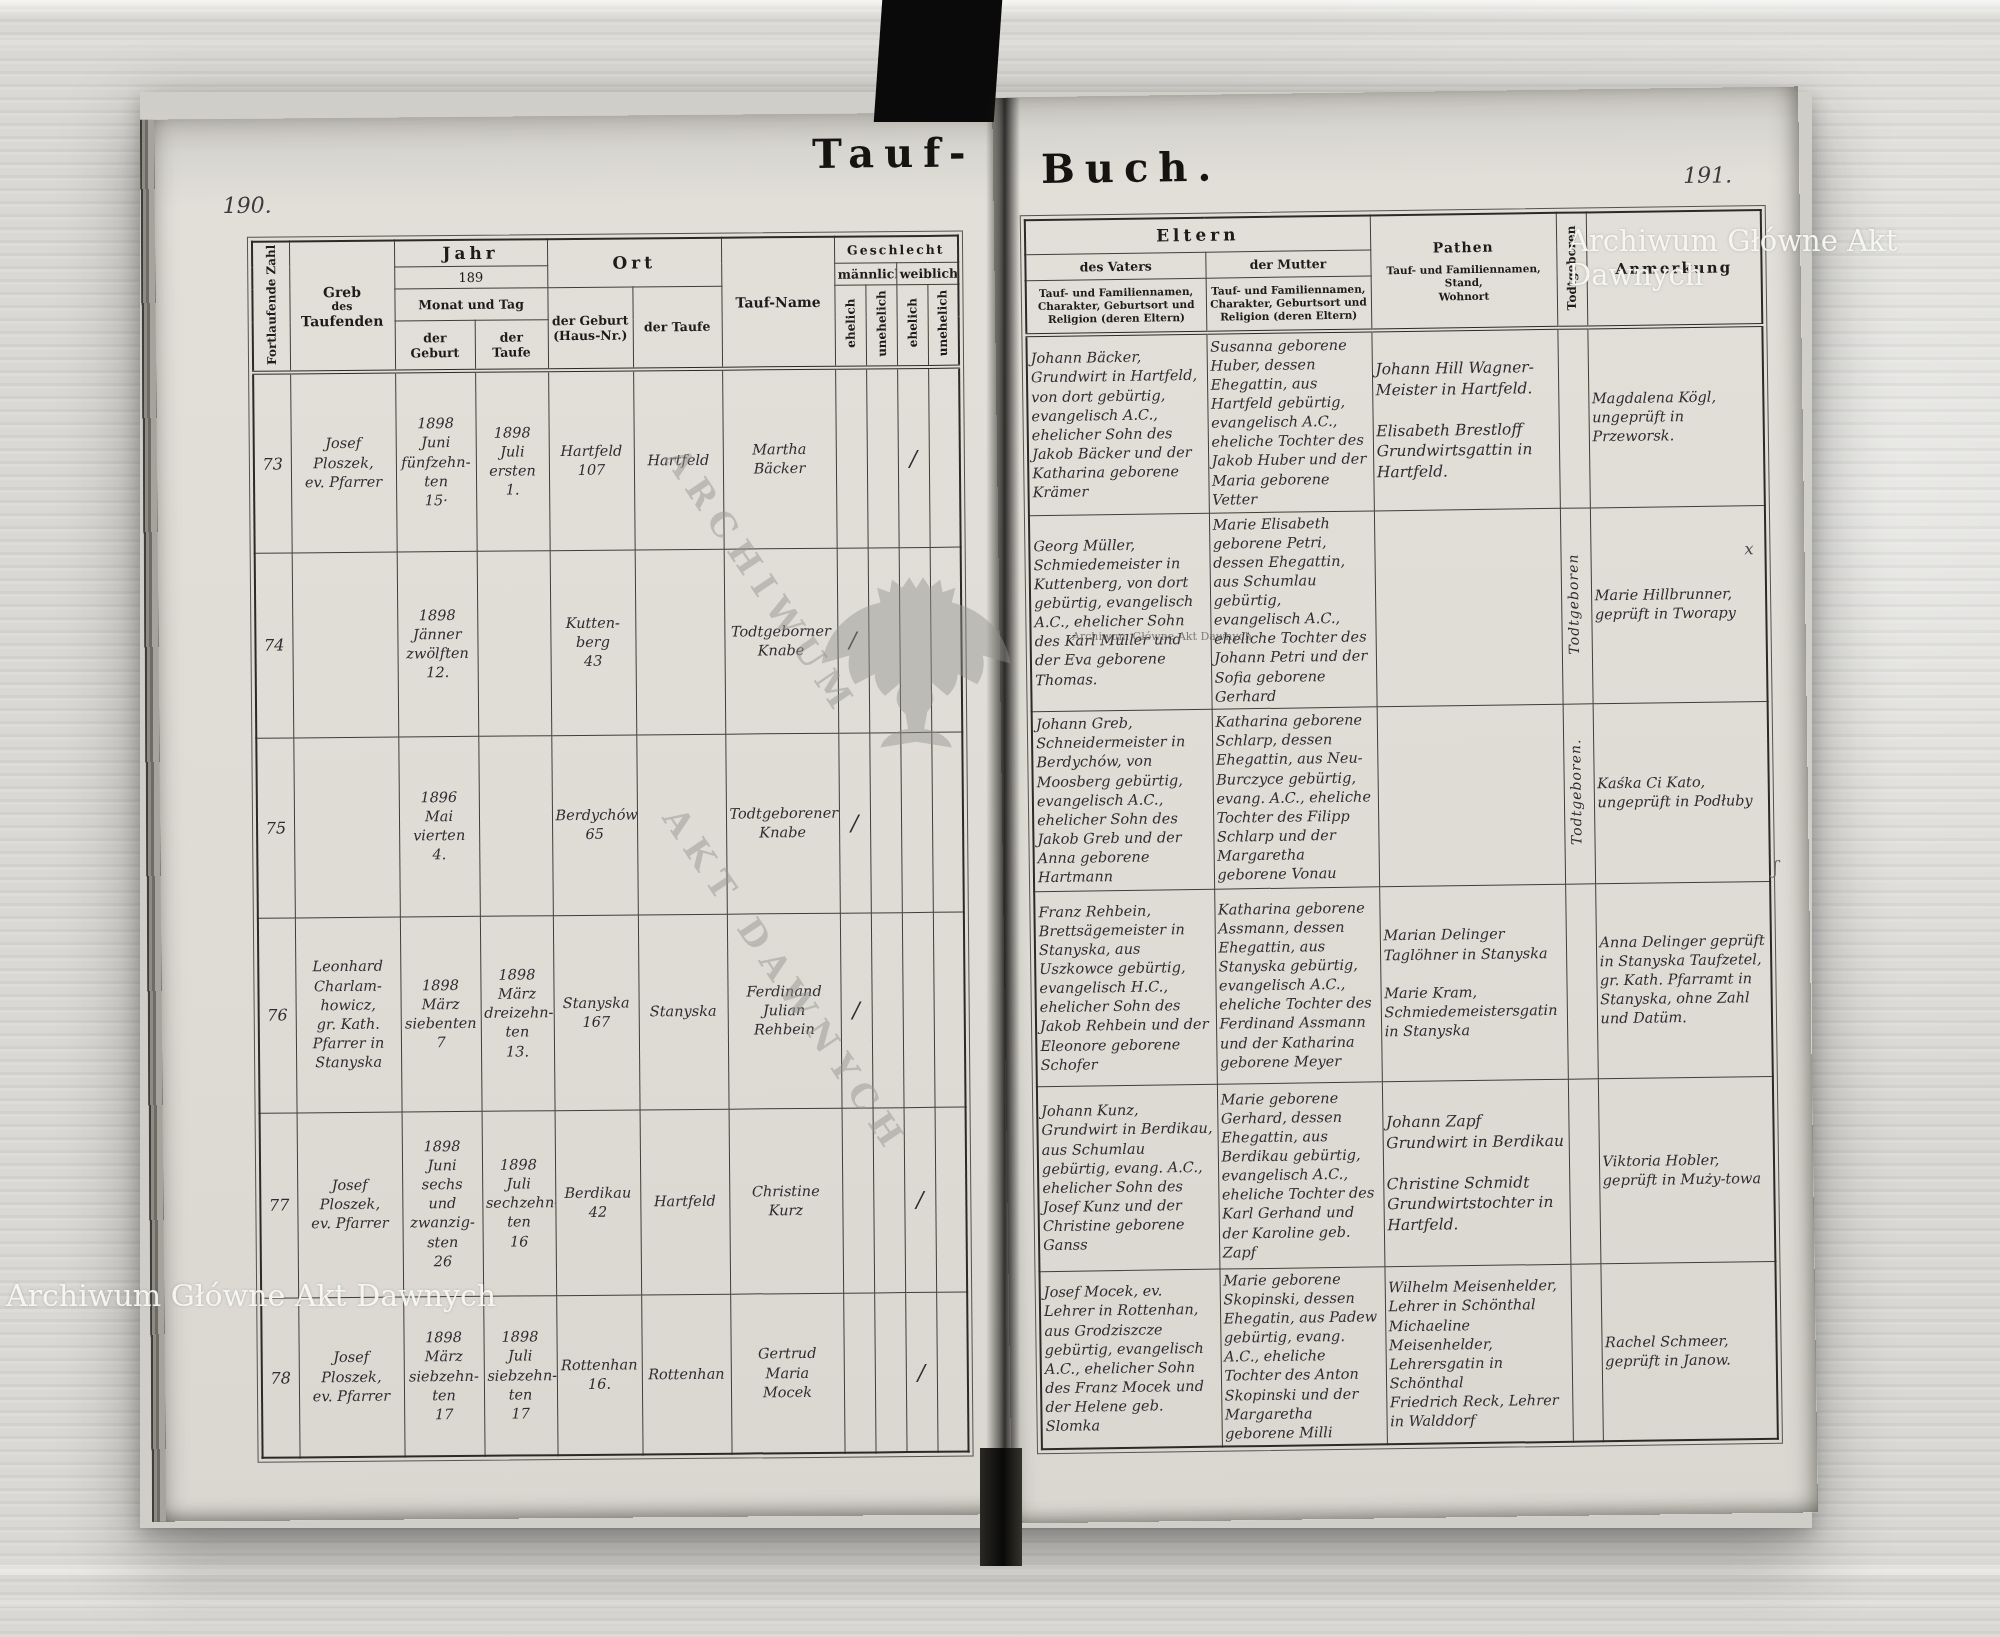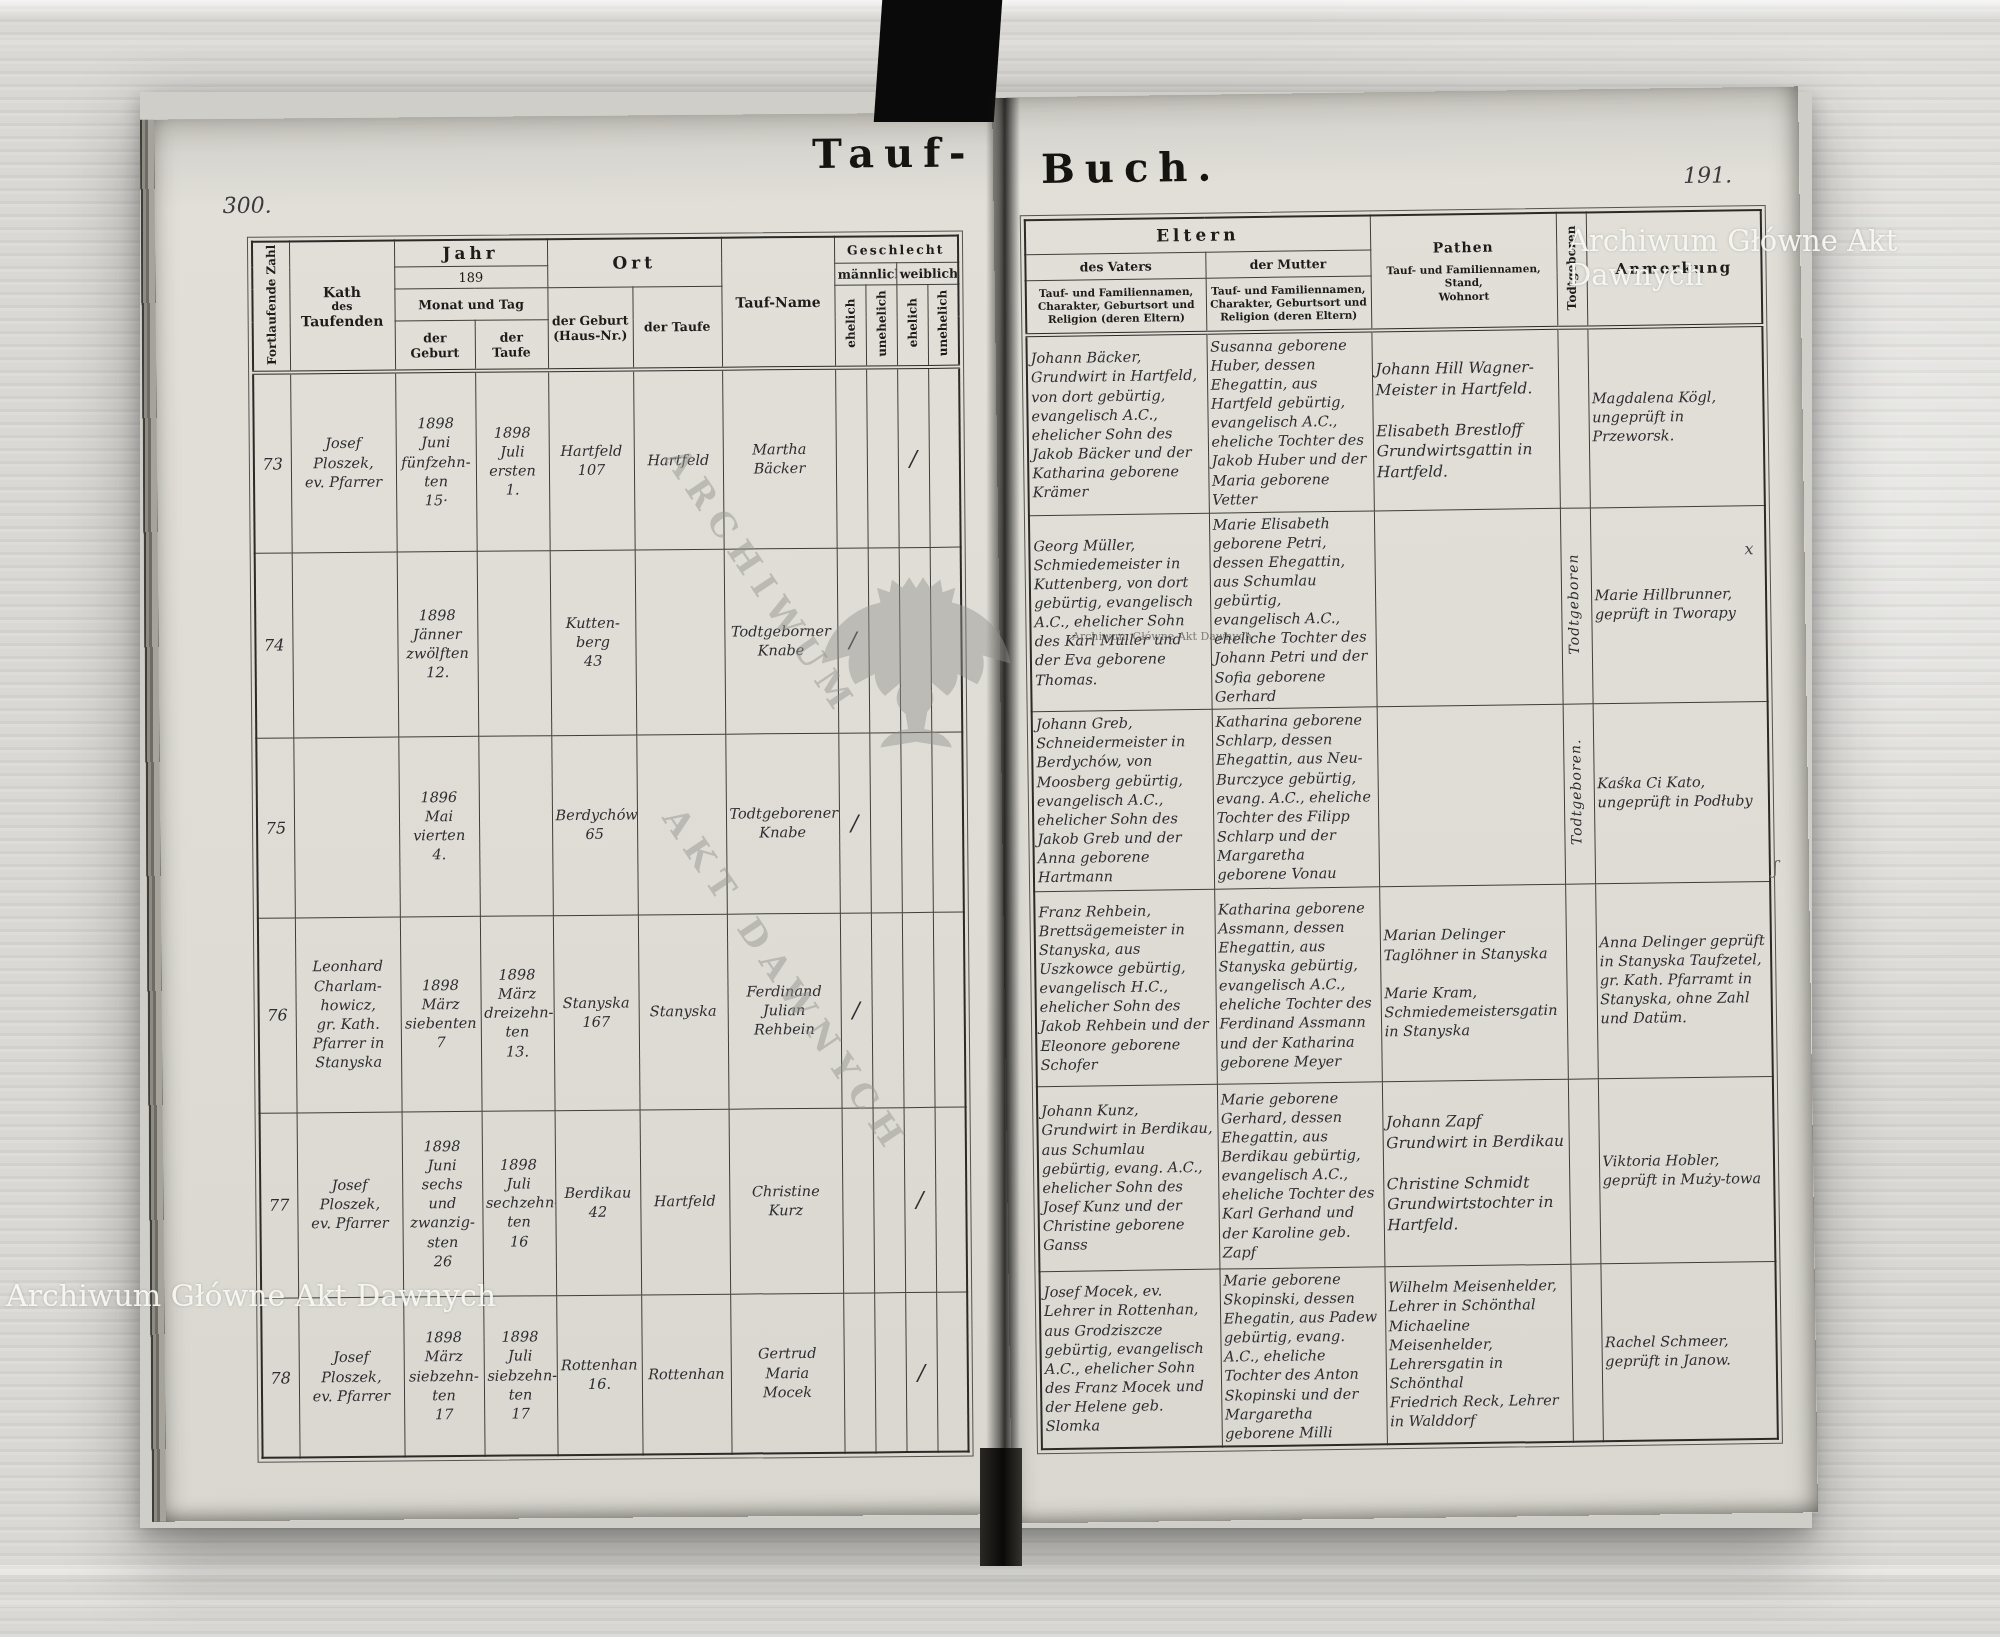--- a/index.html
+++ b/index.html
@@ -60,42 +60,42 @@
 <div class="stage">
 
   <div class="streak" style="top:1565px;height:10px;"></div>
   <div class="streak" style="top:1600px;height:7px;opacity:.6;"></div>
   <div class="streak" style="top:40px;height:8px;opacity:.5;"></div>
 
   <div class="book-shadow"></div>
   <div class="spine-top"></div>
 
   <div class="page page-left">
-    <div class="page-num" style="left:82px;top:74px;">300.</div>
+    <div class="page-num" style="left:82px;top:74px;">190.</div>
     <div class="title" style="left:672px;top:16px;">Tauf-</div>
 
     <table class="reg" style="left:110px;top:122px;width:706px;">
       <colgroup>
         <col style="width:37px">
           <col style="width:105px">
           <col style="width:80px">
           <col style="width:73px">
         <col style="width:85px">
           <col style="width:89px">
           <col style="width:113px">
         <col style="width:31px">
           <col style="width:31px">
           <col style="width:31px">
           <col style="width:31px">
       </colgroup>
       <thead>
         <tr style="height:26px;">
           <th rowspan="4"><span class="vert vert-th">Fortlaufende Zahl</span></th>
           <th rowspan="4">
-            <div class="h-mid">Kath</div>
+            <div class="h-mid">Greb</div>
             <div style="font-size:11px;">des</div>
             <div class="h-mid">Taufenden</div>
           </th>
           <th colspan="2" class="h-big">Jahr</th>
           <th colspan="2" rowspan="2" class="h-big">Ort</th>
           <th rowspan="4" class="h-mid">Tauf-Name</th>
           <th colspan="4" class="h-sml" style="letter-spacing:2px;">Geschlecht</th>
         </tr>
         <tr style="height:22px;">
           <th colspan="2" style="font-size:13px;font-weight:normal;">189</th>

